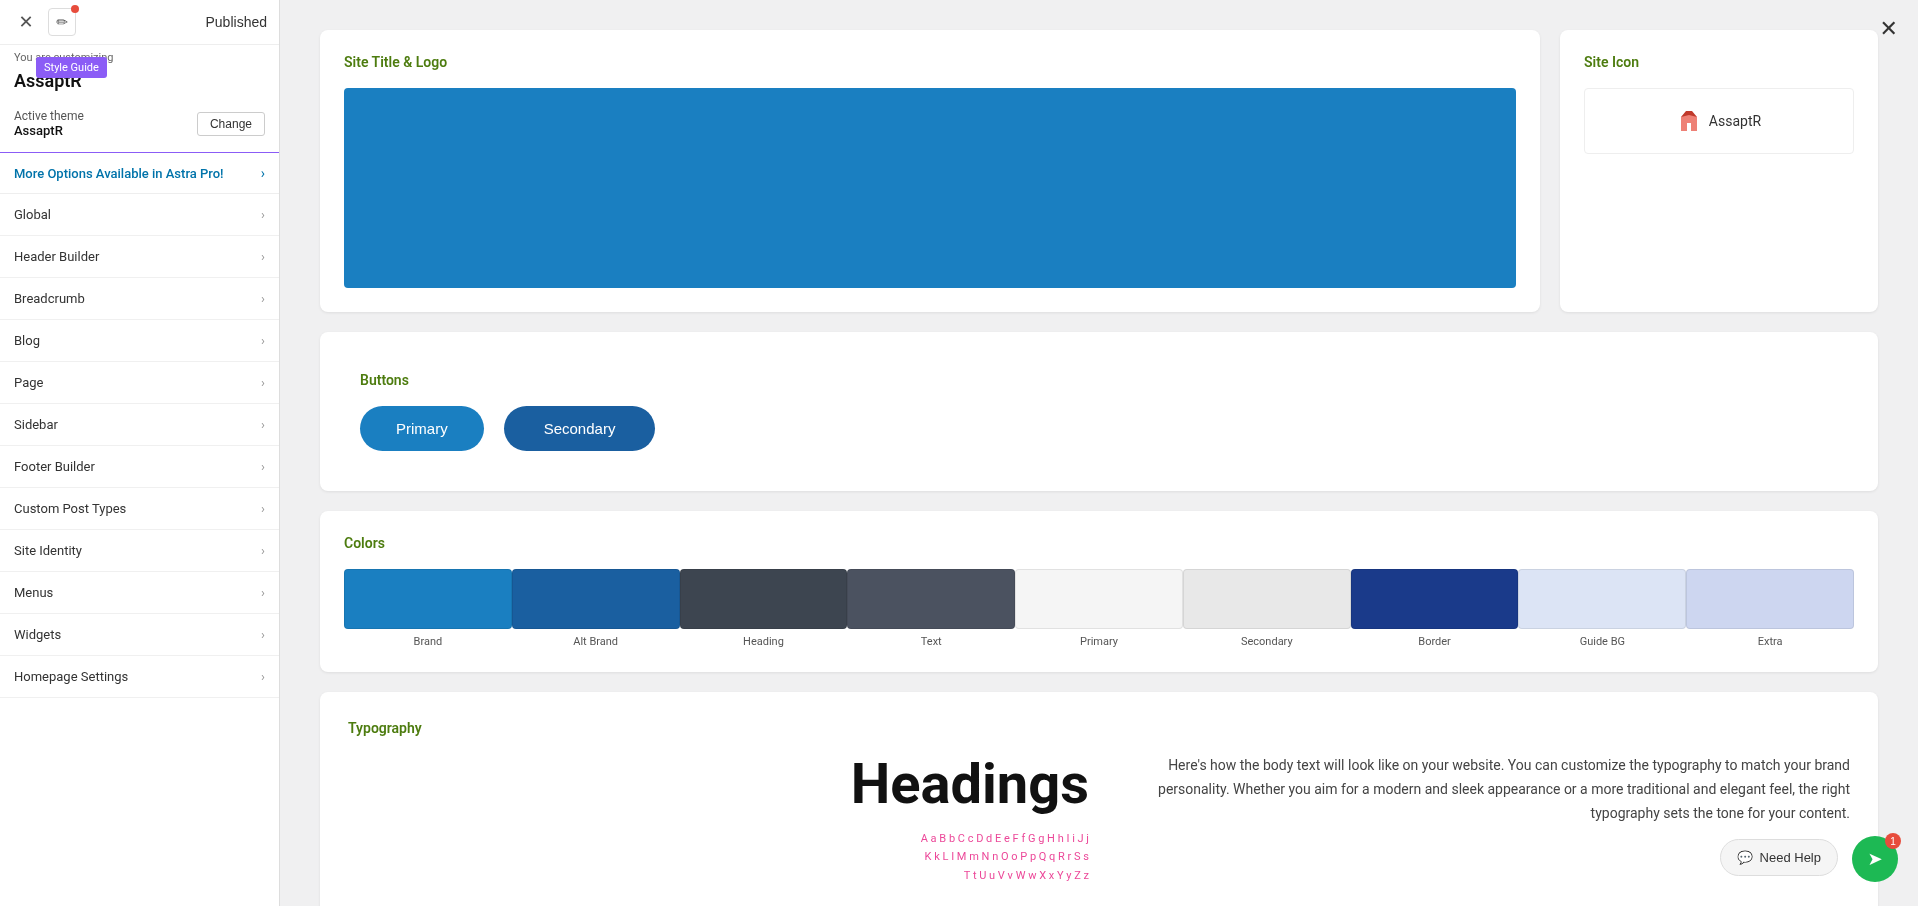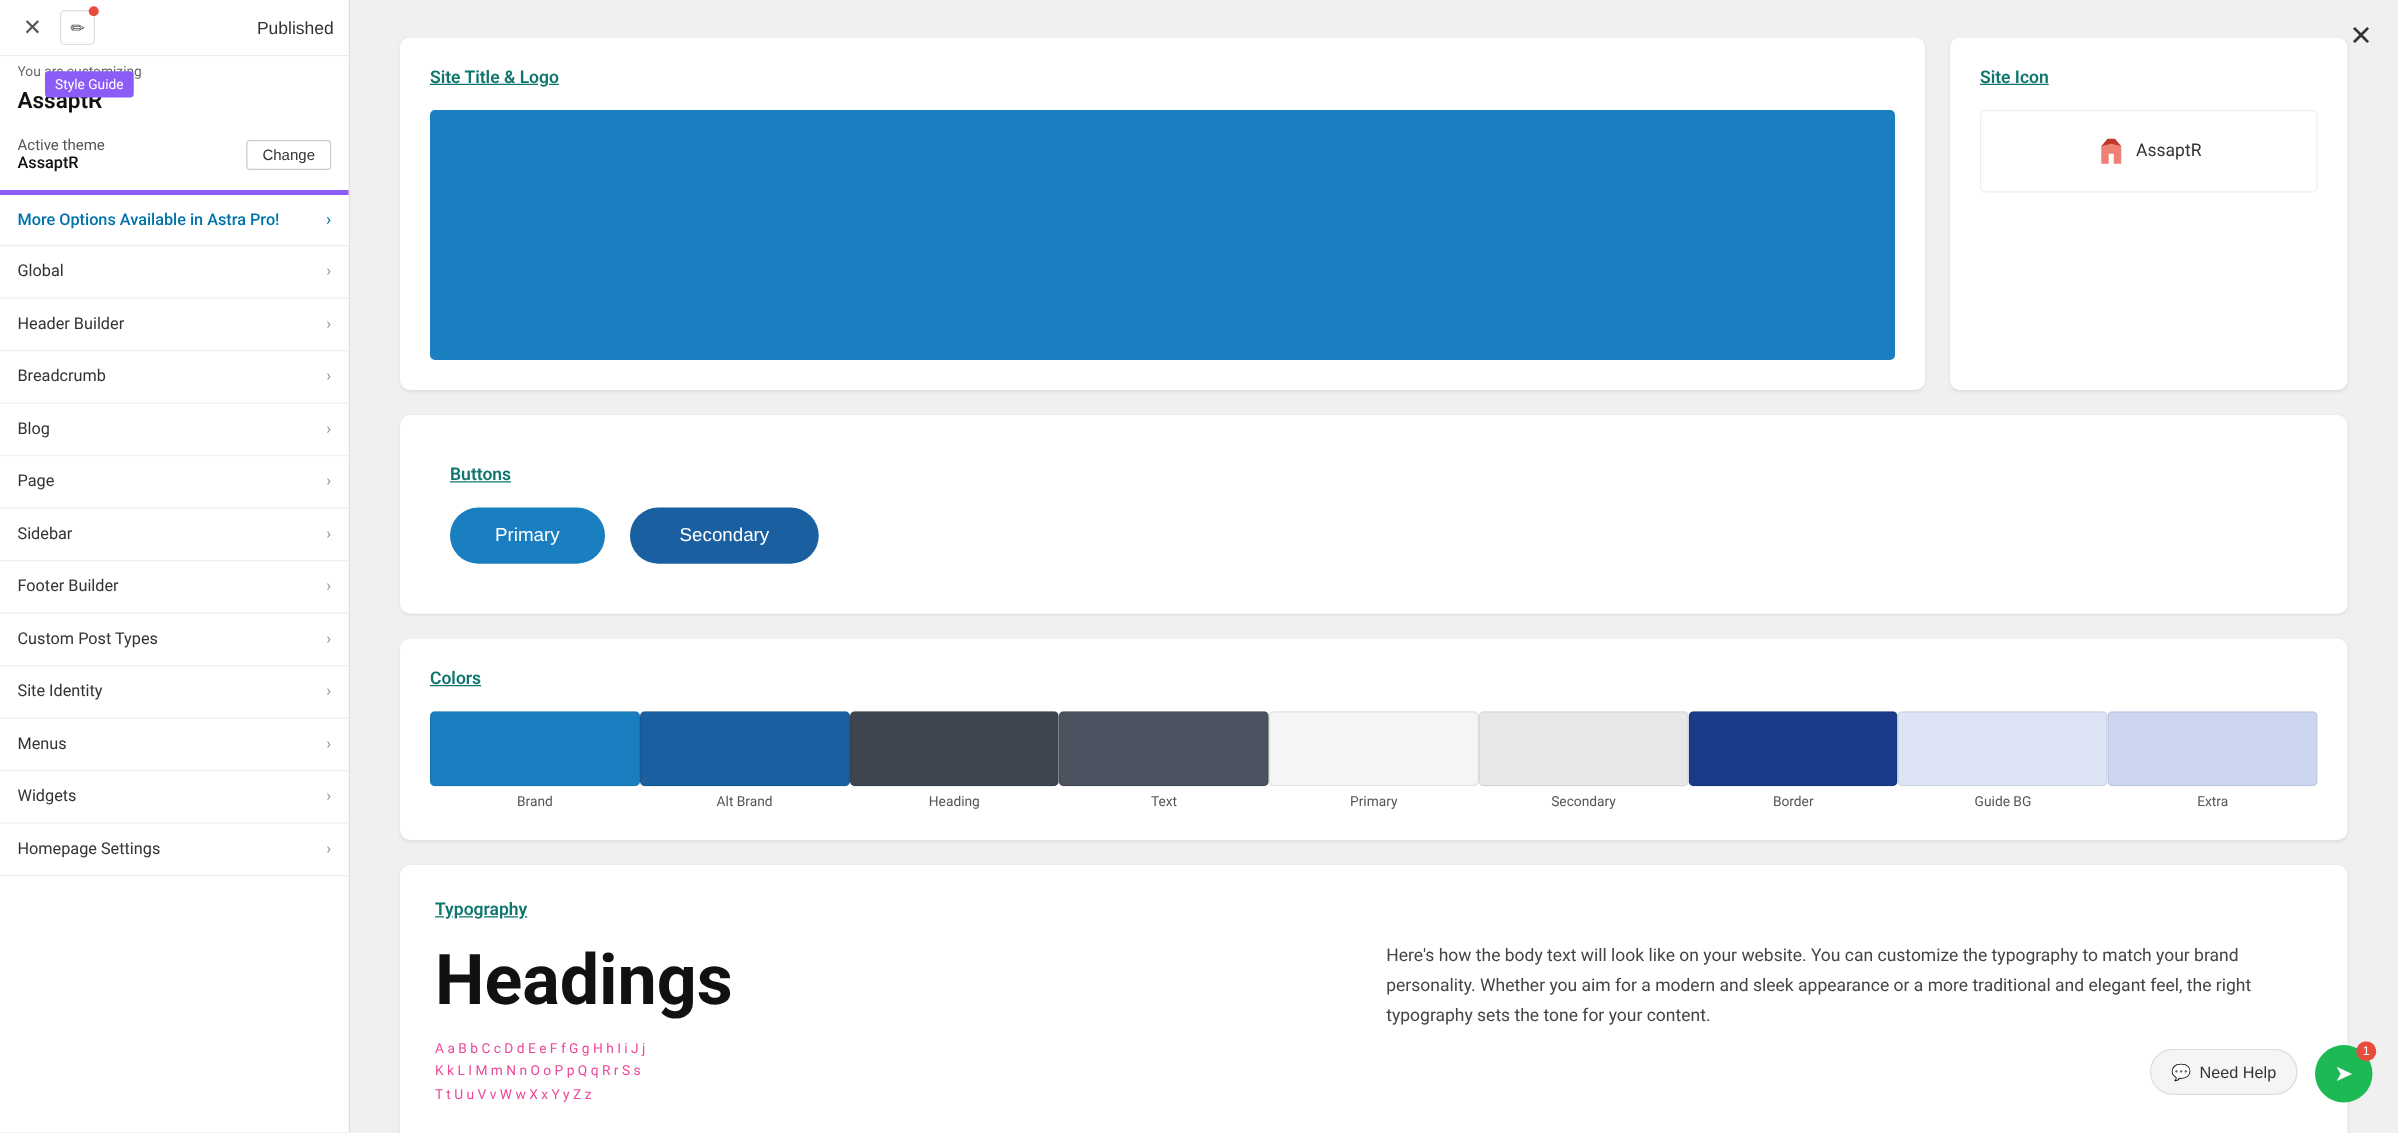--- a/index.html
+++ b/index.html
@@ -88,21 +88,21 @@
       padding: 2px 14px 10px;
       font-size: 18px;
       font-weight: 600;
       color: #111;
     }
 
     .sidebar-active-theme-row {
       display: flex;
       align-items: center;
       padding: 8px 14px 14px;
-      border-bottom: 4px solid #8b5cf6;
+      border-bottom: 1px solid #8b5cf6;
     }
 
     .active-theme-label {
       font-size: 12px;
       color: #555;
     }
 
     .active-theme-name {
       font-size: 13px;
       color: #111;
@@ -206,23 +206,22 @@
       background: none;
       border: none;
       font-size: 22px;
       cursor: pointer;
       color: #333;
     }
 
     .card-title {
       font-size: 14px;
       font-weight: 600;
-      color: #0f766e;
+      color: #4d7c0f;
       margin-bottom: 18px;
-      text-decoration: underline;
     }
 
     
     .top-row {
       display: flex;
       gap: 20px;
       margin-bottom: 20px;
     }
 
     .site-title-card {
@@ -350,20 +349,21 @@
       background: #fff;
       border-radius: 8px;
       padding: 28px;
       box-shadow: 0 1px 3px rgba(0,0,0,0.08);
     }
 
     .typography-inner {
       display: flex;
       gap: 20px;
       margin-top: 8px;
+      text-align: right;
     }
 
     .typography-left {
       flex: 1;
     }
 
     .headings-display {
       font-size: 56px;
       font-weight: 700;
       color: #111;

